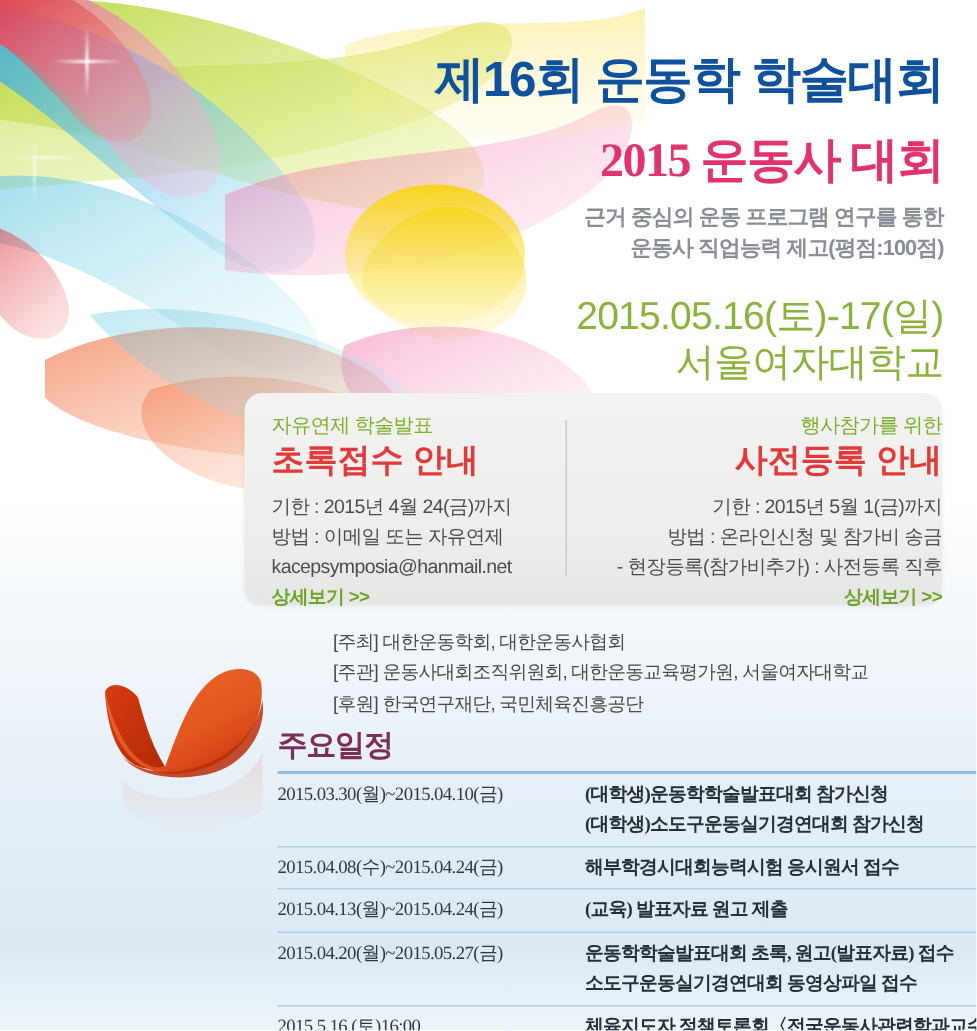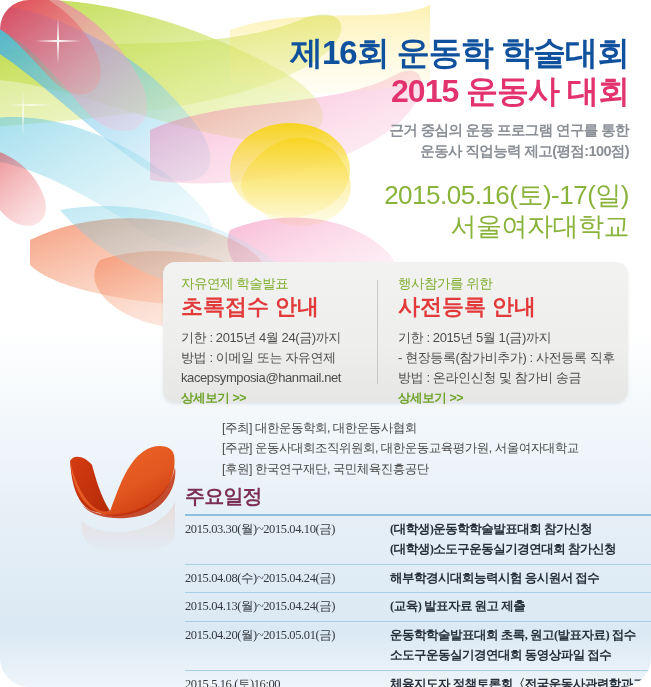--- a/index.html
+++ b/index.html
@@ -7,21 +7,20 @@
   body{
     width:651px;height:687px;overflow:hidden;
     font-family:"Liberation Sans","DejaVu Sans",sans-serif;
     background:#ffffff;
     position:relative;
   }
   #poster{
     position:absolute;left:0;top:0;width:651px;height:687px;overflow:hidden;
     background:
       linear-gradient(180deg,#ffffff 0%,#ffffff 48%,#f4f8fb 60%,#e4eef6 78%,#dbe9f4 92%,#eef5fa 100%);
-    border-radius: 29px;
   }
   
   .art{position:absolute;left:0;top:0;width:430px;height:330px;pointer-events:none;}
   .art svg{display:block;}
   .sparkle{position:absolute;pointer-events:none;}
   .sparkle:before,.sparkle:after{
     content:"";position:absolute;background:#fff;border-radius:50%;
     filter:blur(0.6px);
   }
   .sparkle:before{width:2px;height:46px;left:50%;top:0;margin-left:-1px;
@@ -30,21 +29,21 @@
      background:linear-gradient(90deg,rgba(255,255,255,0) 0%,#fff 50%,rgba(255,255,255,0) 100%);border-radius:0;}
 
   
   .headline{position:absolute;right:22px;top:34px;text-align:right;z-index:6;}
   .h-main{
     font-size:33px;font-weight:bold;color:#10519e;letter-spacing:-1px;
     line-height:1.16;white-space:nowrap;
   }
   .h-sub{
     font-size:32px;font-weight:bold;color:#e2336e;letter-spacing:-1px;
-    line-height:1.16;white-space:nowrap;margin-top:1px;
+    line-height:1.16;white-space:nowrap;margin-top:16px;font-family:Liberation Serif, serif;
   }
   .h-desc{
     font-size:14.5px;color:#8a8f96;line-height:1.42;margin-top:10px;
     letter-spacing:-0.6px;white-space:nowrap;font-weight:bold;
   }
   .h-when{
     font-size:26px;color:#8ab33b;line-height:1.22;margin-top:18px;
     letter-spacing:-0.5px;white-space:nowrap;
   }
   .h-where{
@@ -55,21 +54,21 @@
   
   .info-wrap{
     position:absolute;left:163px;top:262px;width:465px;height:140px;
     background:linear-gradient(180deg,#f2f2f0 0%,#eeeeec 60%,#e6e7e4 100%);
     border-radius:12px;
     box-shadow:0 2px 3px rgba(90,100,110,.13);
     z-index:5;display:flex;
   }
   .info-col{position:relative;padding:14px 0 0 18px;box-sizing:border-box;}
   .info-col.first{width:215px;}
-  .info-col.second{width:250px;padding-left:20px;}
+  .info-col.second{width:250px;padding-left:20px;text-align:right;}
   .info-divider{
     position:absolute;left:214px;top:18px;width:1px;height:104px;
     background:#c9c9c5;
   }
   .ic-kicker{font-size:13.5px;color:#7fae2f;letter-spacing:-0.5px;line-height:1.2;}
   .ic-title{font-size:22px;color:#e23a3a;font-weight:bold;letter-spacing:0px;
     line-height:1.25;margin-top:1px;margin-bottom:7px;}
   .ic-line{font-size:13px;color:#4d4d4d;line-height:1.55;letter-spacing:-0.4px;white-space:nowrap;}
   .ic-more{font-size:12.5px;color:#6fa32a;font-weight:bold;letter-spacing:-0.4px;
     margin-top:2px;cursor:pointer;display:inline-block;}
@@ -177,22 +176,22 @@
       <div class="ic-line">기한 : 2015년 4월 24(금)까지</div>
       <div class="ic-line">방법 : 이메일 또는 자유연제</div>
       <div class="ic-line">kacepsymposia@hanmail.net</div>
       <div class="ic-more">상세보기 &gt;&gt;</div>
     </div>
     <div class="info-divider"></div>
     <div class="info-col second">
       <div class="ic-kicker">행사참가를 위한</div>
       <div class="ic-title">사전등록 안내</div>
       <div class="ic-line">기한 : 2015년 5월 1(금)까지</div>
+      <div class="ic-line">방법 : 온라인신청 및 참가비 송금</div>
       <div class="ic-line">- 현장등록(참가비추가) : 사전등록 직후</div>
-      <div class="ic-line">방법 : 온라인신청 및 참가비 송금</div>
       <div class="ic-more">상세보기 &gt;&gt;</div>
     </div>
   </div>
 
   <div class="hosts">
     <div>[주최] 대한운동학회, 대한운동사협회</div>
     <div>[주관] 운동사대회조직위원회, 대한운동교육평가원, 서울여자대학교</div>
     <div>[후원] 한국연구재단, 국민체육진흥공단</div>
   </div>
 
@@ -250,21 +249,21 @@
 
     <div class="srow">
       <div class="sdate">2015.04.13(월)~2015.04.24(금)</div>
       <div class="sdesc">
         <span>(교육) 발표자료 원고 제출</span>
       </div>
     </div>
     <div class="rule thin"></div>
 
     <div class="srow">
-      <div class="sdate">2015.04.20(월)~2015.05.01(금)</div>
+      <div class="sdate">2015.04.20(월)~2015.05.27(금)</div>
       <div class="sdesc">
         <span>운동학학술발표대회 초록, 원고(발표자료) 접수</span>
         <span>소도구운동실기경연대회 동영상파일 접수</span>
       </div>
     </div>
     <div class="rule thin"></div>
 
     <div class="srow">
       <div class="sdate">2015.5.16.(토)16:00</div>
       <div class="sdesc">

